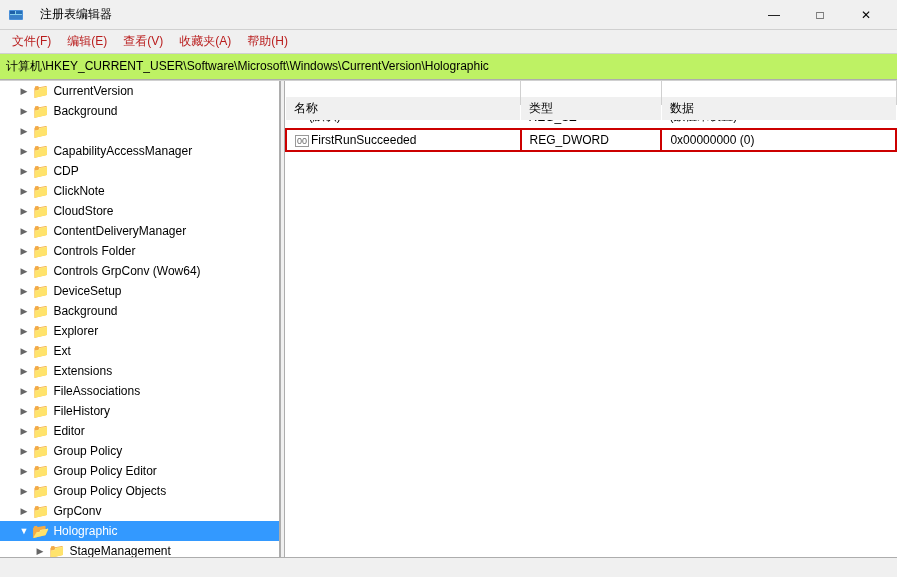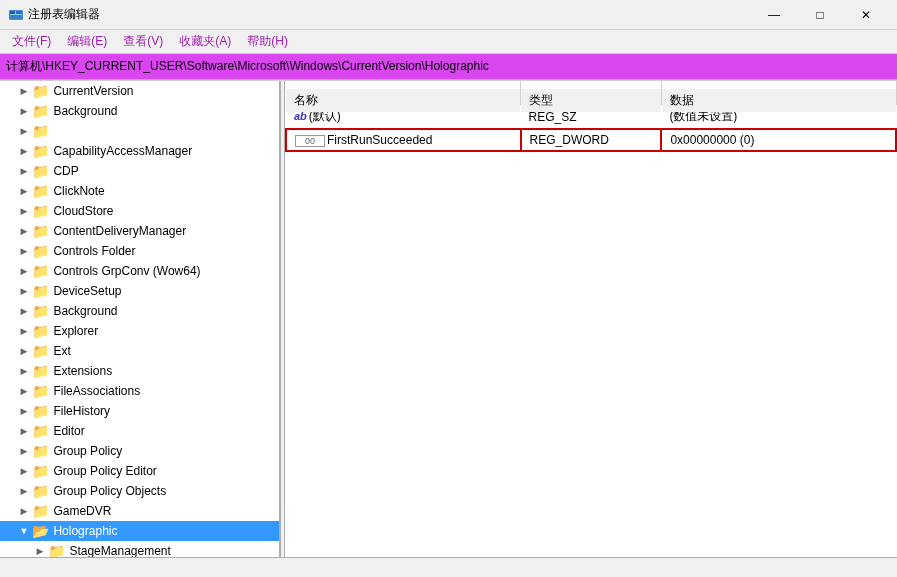--- a/index.html
+++ b/index.html
@@ -19,21 +19,21 @@
       align-items: center;
       justify-content: space-between;
       background: #f0f0f0;
       height: 30px;
       padding: 0 8px;
       border-bottom: 1px solid #d0d0d0;
     }
     .title-bar-left {
       display: flex;
       align-items: center;
-      gap: 4px;
+      gap: 16px;
     }
     .title-icon {
       width: 16px;
       height: 16px;
     }
     .title-text {
       font-size: 12px;
       color: #000;
     }
     .title-controls {
@@ -58,30 +58,30 @@
       display: flex;
       align-items: center;
       height: 24px;
       padding: 0 4px;
       background: #f0f0f0;
       border-bottom: 1px solid #d0d0d0;
     }
     .menu-item {
       padding: 2px 8px;
       font-size: 12px;
-      color: #a21caf;
+      color: #b91c1c;
       cursor: pointer;
     }
 
     
     .address-bar {
       display: flex;
       align-items: center;
       height: 26px;
-      background: #d946ef;
+      background: #bef264;
       border-bottom: 1px solid #adadad;
       padding: 2px 6px;
     }
     .address-label {
       font-size: 12px;
       color: #000;
       white-space: nowrap;
     }
 
     
@@ -152,21 +152,21 @@
       text-align: left;
       padding: 3px 8px;
       background: #f0f0f0;
       border-bottom: 1px solid #d0d0d0;
       border-right: 1px solid #d0d0d0;
       font-weight: normal;
       font-size: 12px;
       color: #000;
       white-space: nowrap;
       position: sticky;
-      top: 8px;
+      top: 16px;
     }
     .details-table td {
       padding: 3px 8px;
       border-bottom: 1px solid #0f766e;
       font-size: 12px;
       color: #000;
       white-space: nowrap;
       vertical-align: middle;
     }
     .row-highlighted td {
@@ -202,21 +202,21 @@
       font-size: 11px;
       color: #3333cc;
       font-weight: bold;
       font-style: italic;
       margin-right: 2px;
     }
     .dword-icon {
       font-size: 9px;
       color: #666;
       border: 1px solid #999;
-      padding: 0 9px;
+      padding: 0 1px;
       margin-right: 2px;
       background: #fff;
     }
   </style>
 </head>
 <body>
 
 <div class="title-bar">
   <div class="title-bar-left">
     <svg class="title-icon" viewBox="0 0 16 16">
@@ -372,21 +372,21 @@
       <div class="tree-item">
     <span class="indent" style="width:12px"></span>
     <span class="expand-arrow">▶</span>
     <span class="folder-icon folder-yellow">📁</span>
     <span>Group Policy Objects</span>
   </div>
       <div class="tree-item">
     <span class="indent" style="width:12px"></span>
     <span class="expand-arrow">▶</span>
     <span class="folder-icon folder-yellow">📁</span>
-    <span>GameDVR</span>
+    <span>GrpConv</span>
   </div>
       <div class="tree-item selected">
     <span class="indent" style="width:12px"></span>
     <span class="expand-arrow">▼</span>
     <span class="folder-icon folder-yellow">📂</span>
     <span>Holographic</span>
   </div>
       <div class="tree-item">
     <span class="indent" style="width:28px"></span>
     <span class="expand-arrow">▶</span>

